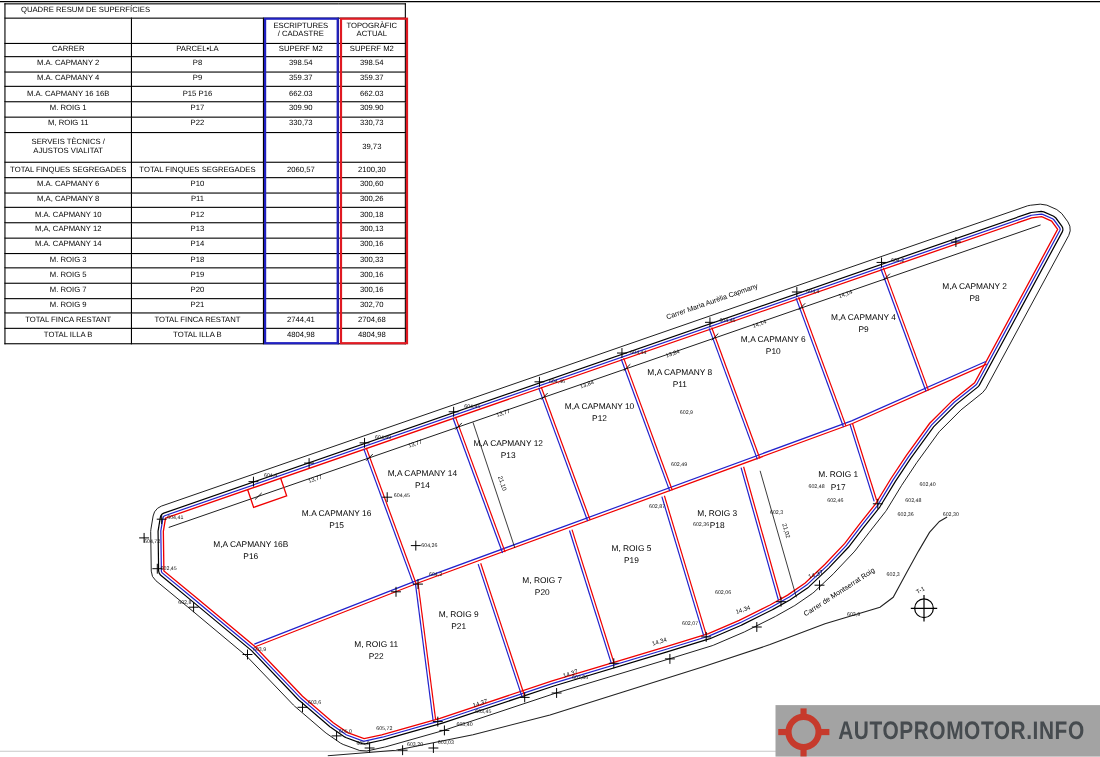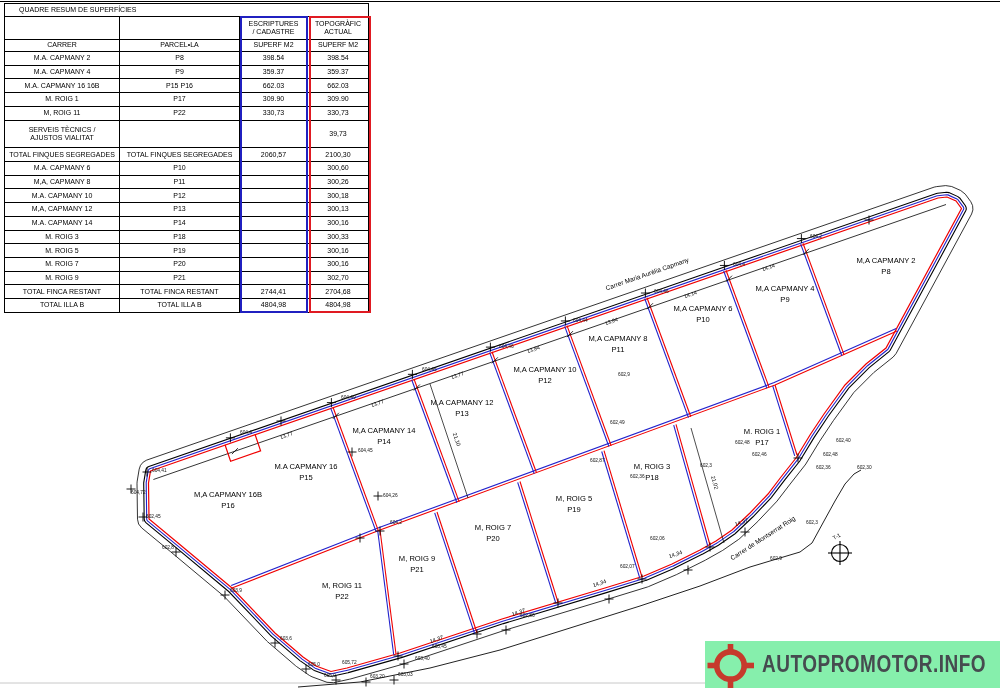--- a/index.html
+++ b/index.html
@@ -4,21 +4,21 @@
 <style>
 html,body{margin:0;padding:0;background:#ffffff;width:1000px;height:688px;overflow:hidden;
 font-family:"Liberation Sans",sans-serif;}
 #sheet{position:relative;width:1000px;height:688px;}
 #map{position:absolute;left:0;top:0;}
 #tbl{position:absolute;left:4px;top:3px;border-collapse:collapse;table-layout:fixed;}
 #tbl td{border:1px solid #000;font-size:7px;text-align:center;padding:0;line-height:1.15;
 color:#000;overflow:hidden;white-space:nowrap;}
 .boxblue{position:absolute;border:2px solid #2020c0;pointer-events:none;}
 .boxred{position:absolute;border:2px solid #e01a22;pointer-events:none;}
-#logo{position:absolute;left:705px;top:641px;width:295px;height:47px;background:#86efac;}
+#logo{position:absolute;left:705px;top:641px;width:295px;height:47px;background:#a3a3a3;}
 #logotext{position:absolute;left:57px;top:10px;font-size:23px;font-weight:bold;color:#464b4f;
 letter-spacing:0.6px;white-space:nowrap;transform:scaleX(0.826);transform-origin:0 0;}
 </style>
 </head>
 <body>
 <div id="sheet">
 
 <svg id="map" width="1000" height="688" viewBox="0 0 1000 688">
 
 <line x1="0" y1="1.5" x2="1000" y2="1.5" stroke="#000" stroke-width="1.2"></line>

